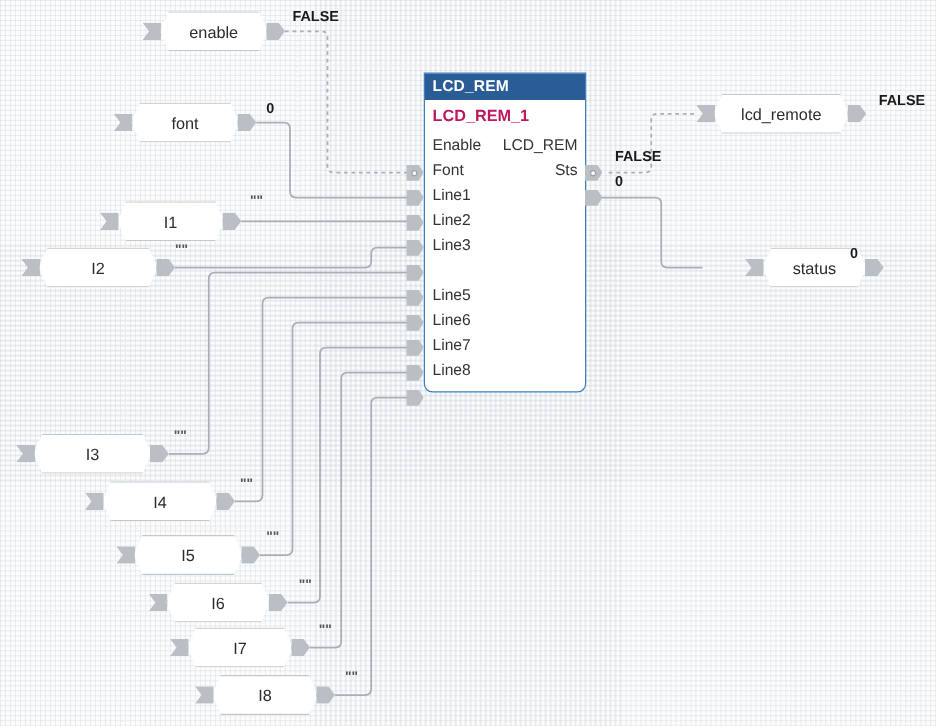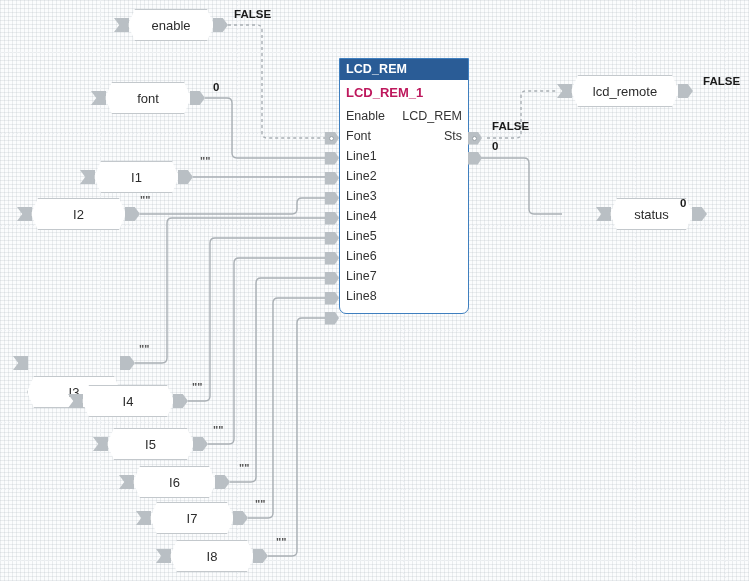--- a/index.html
+++ b/index.html
@@ -241,23 +241,20 @@
       </div>
       <div class="pin-row" style="top:40px;">
         <span class="pin-in-label">Line1</span>
       </div>
       <div class="pin-row" style="top:60px;">
         <span class="pin-in-label">Line2</span>
       </div>
       <div class="pin-row" style="top:80px;">
         <span class="pin-in-label">Line3</span>
       </div>
-      <div class="pin-row" style="top:100px;">
-        <span class="pin-in-label">Line4</span>
-      </div>
       <div class="pin-row" style="top:120px;">
         <span class="pin-in-label">Line5</span>
       </div>
       <div class="pin-row" style="top:140px;">
         <span class="pin-in-label">Line6</span>
       </div>
       <div class="pin-row" style="top:160px;">
         <span class="pin-in-label">Line7</span>
       </div>
       <div class="pin-row" style="top:180px;">
@@ -313,21 +310,21 @@
     <div class="cap-left"></div>
     <div class="hex" style="width:95px;align-items:center;">
       <span class="hex-label">I2</span>
     </div>
     <div class="cap-right" style="left:108px;"></div>
   </div>
   <div class="val small" style="left:140px; top:194px;">""</div>
 
   <div class="varbox" style="left:13px; top:347px; width:122px;">
     <div class="cap-left"></div>
-    <div class="hex" style="width:94px;margin-top:29px;">
+    <div class="hex" style="width:94px;">
       <span class="hex-label">I3</span>
     </div>
     <div class="cap-right" style="left:107px;"></div>
   </div>
   <div class="val small" style="left:139px; top:343px;">""</div>
 
   <div class="varbox" style="left:68px; top:385px; width:120px;">
     <div class="cap-left"></div>
     <div class="hex" style="width:92px;">
       <span class="hex-label">I4</span>

